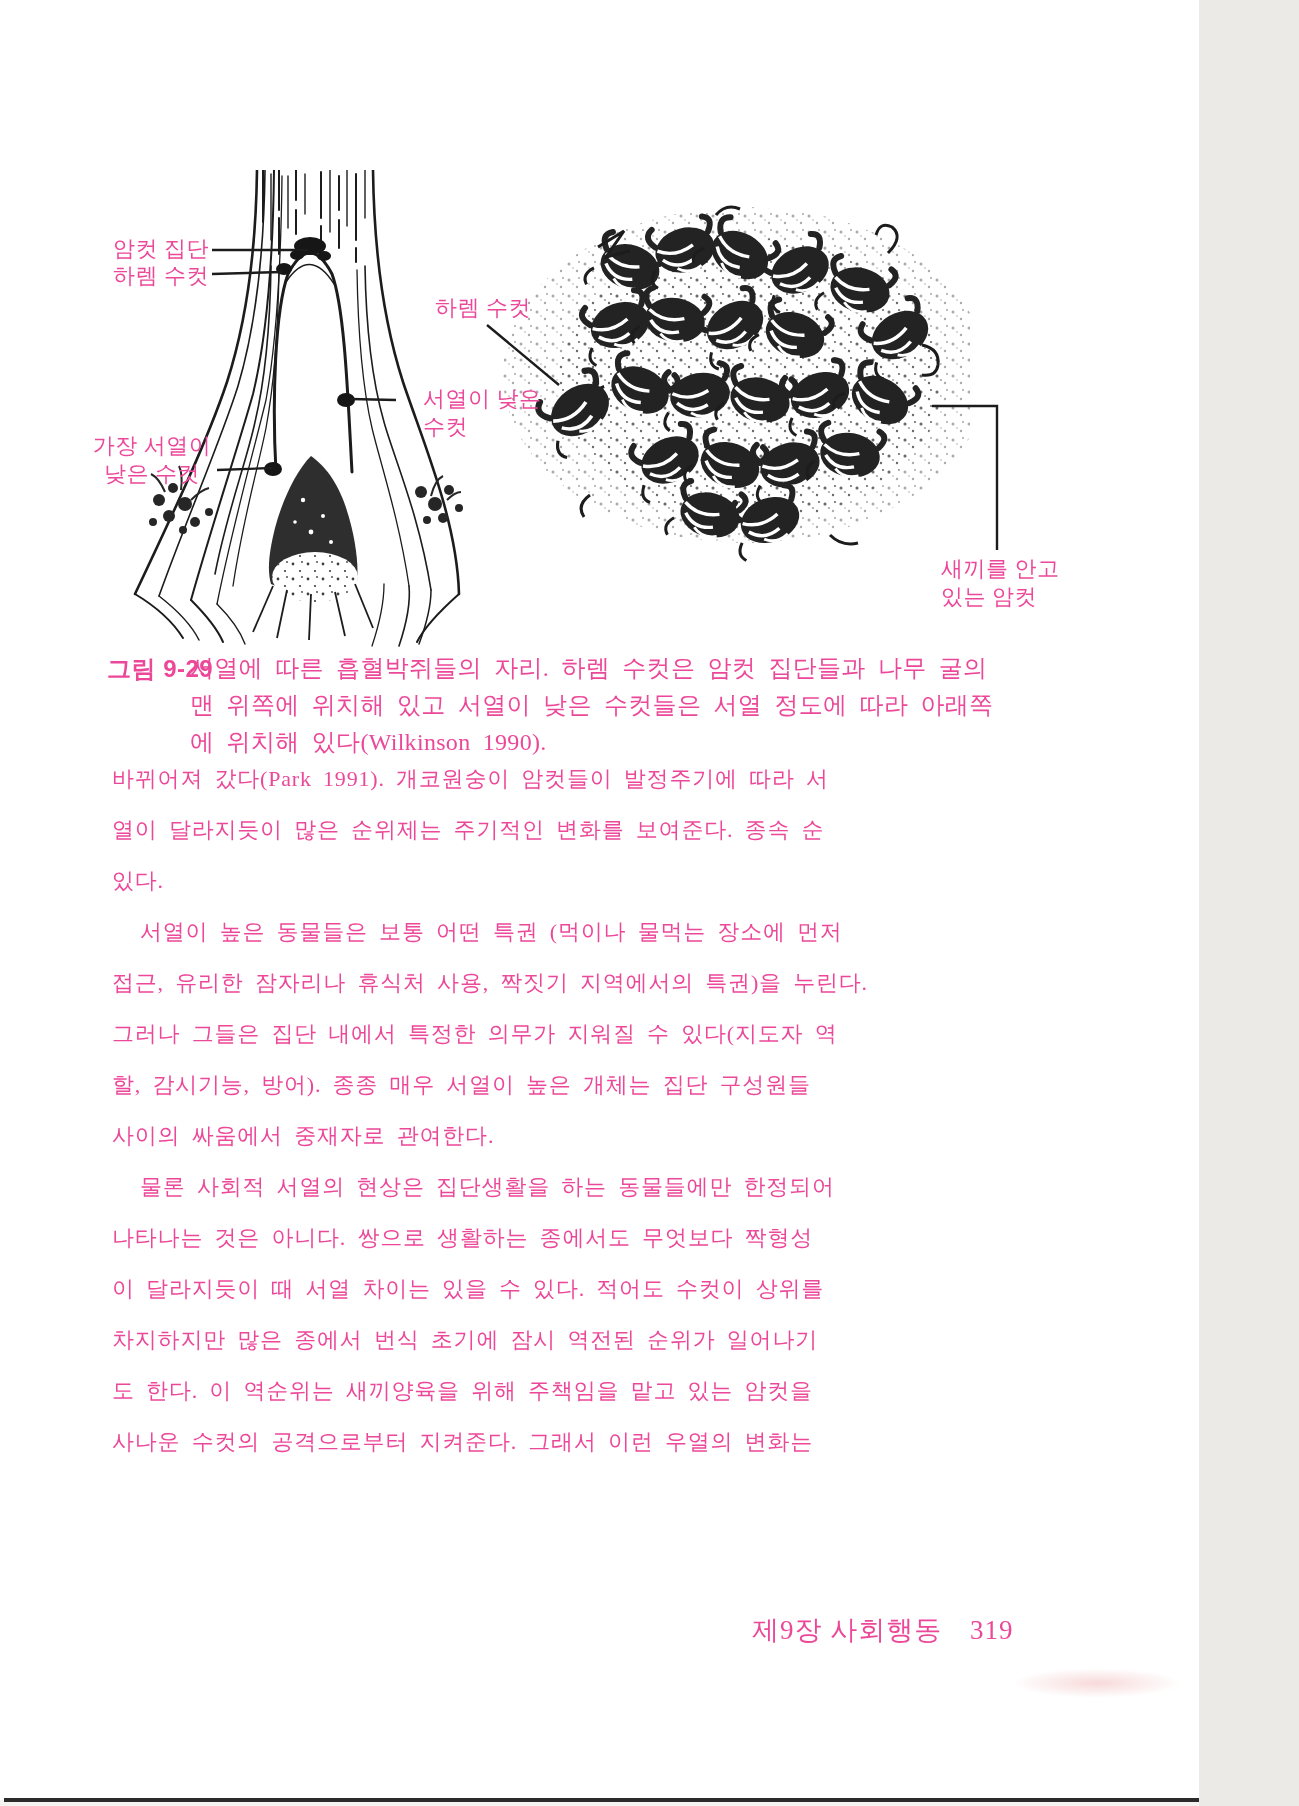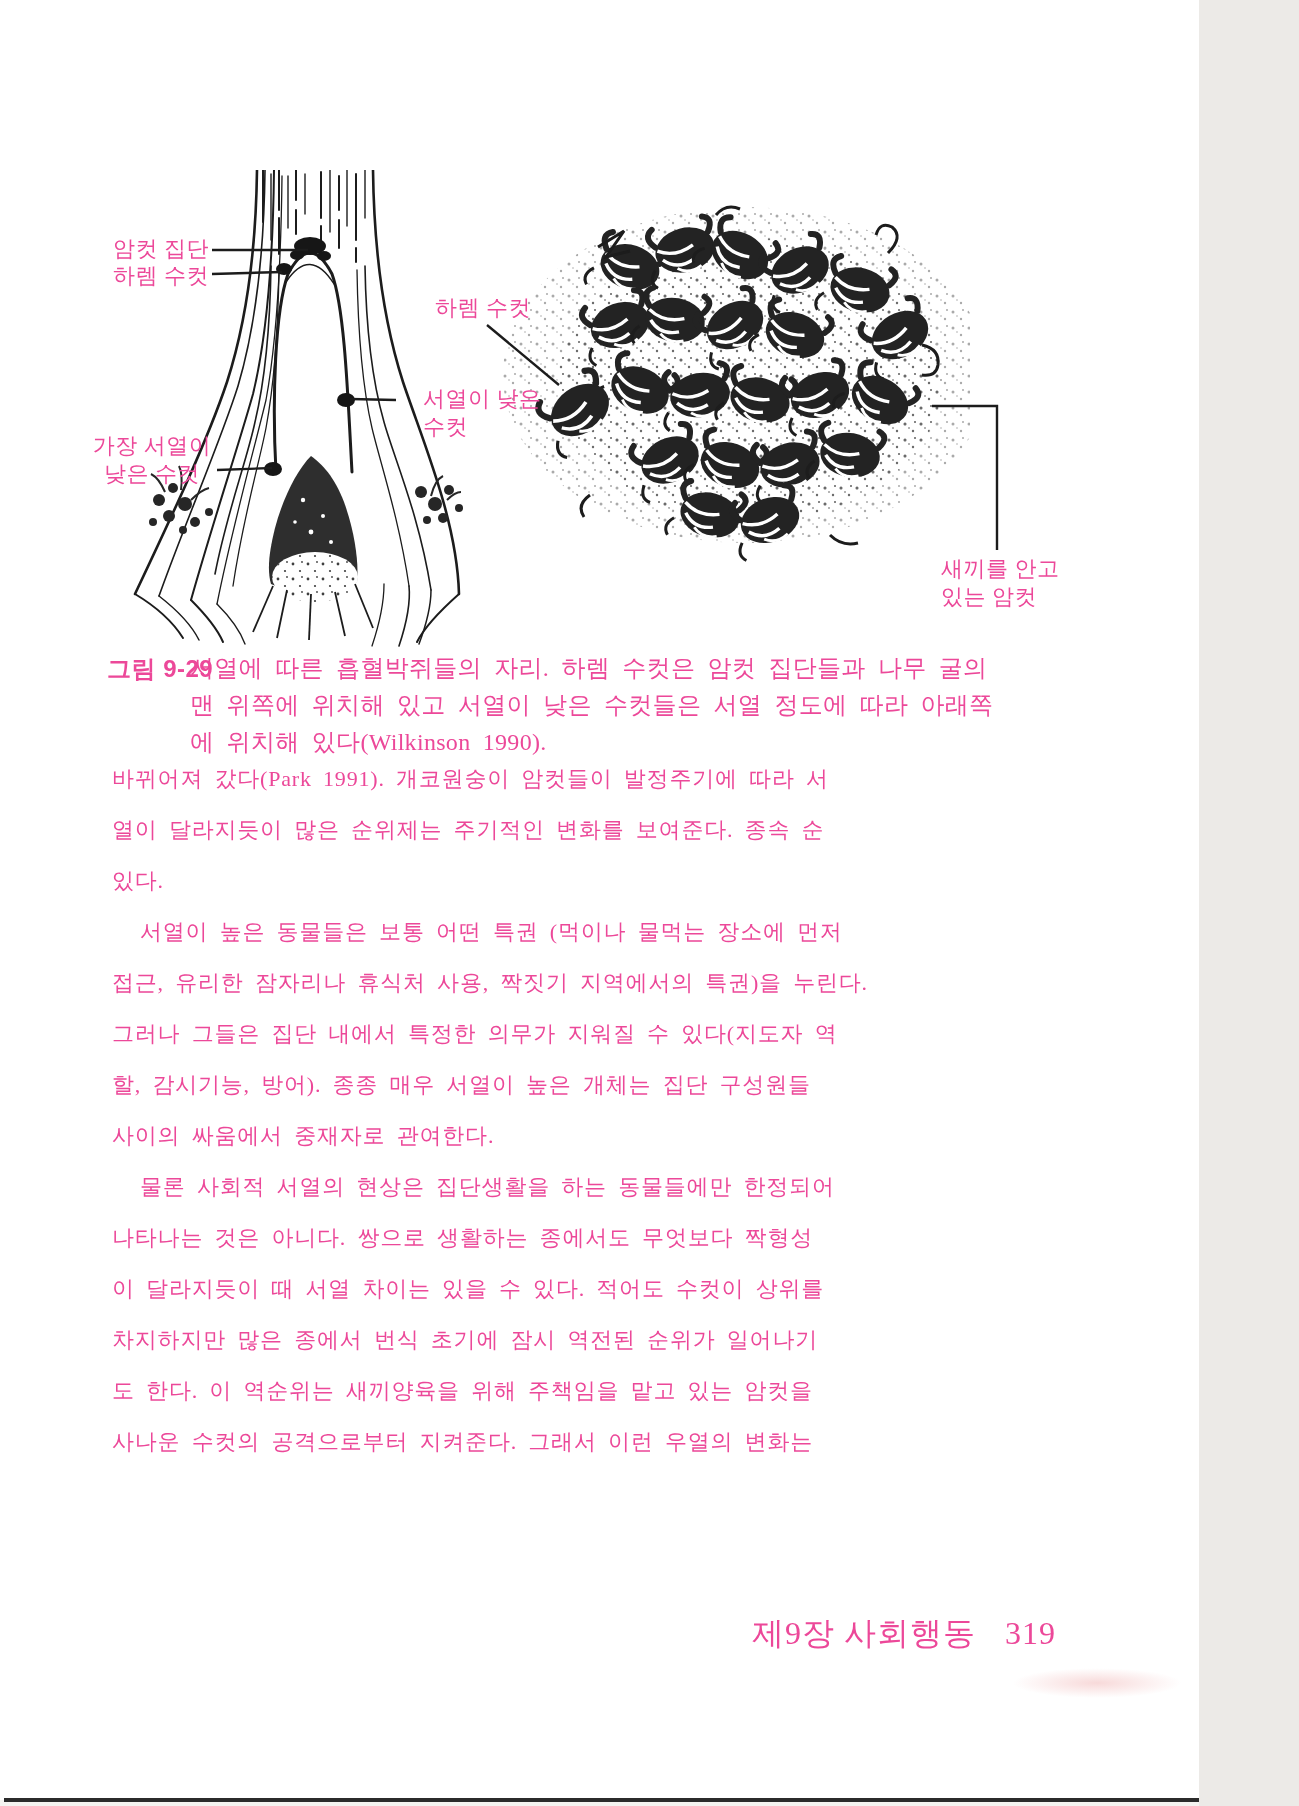--- a/index.html
+++ b/index.html
@@ -49,21 +49,21 @@
   
   .body-text{position:absolute;left:112px;top:753px;width:910px;font-size:22px;}
   .body-text .line{
     height:51px;line-height:51px;white-space:nowrap;
     letter-spacing:0.8px;word-spacing:5px;
   }
   .body-text .indent{padding-left:28px;}
 
   
   .footer{
-    position:absolute;left:752px;top:1612px;font-size:32px;letter-spacing:1px;
+    position:absolute;left:752px;top:1612px;font-size:27px;letter-spacing:1px;
   }
   .footer .page-num{margin-left:20px;}
 </style>
 </head>
 <body>
 
 <div class="canvas">
 
   <div class="paper">
 

